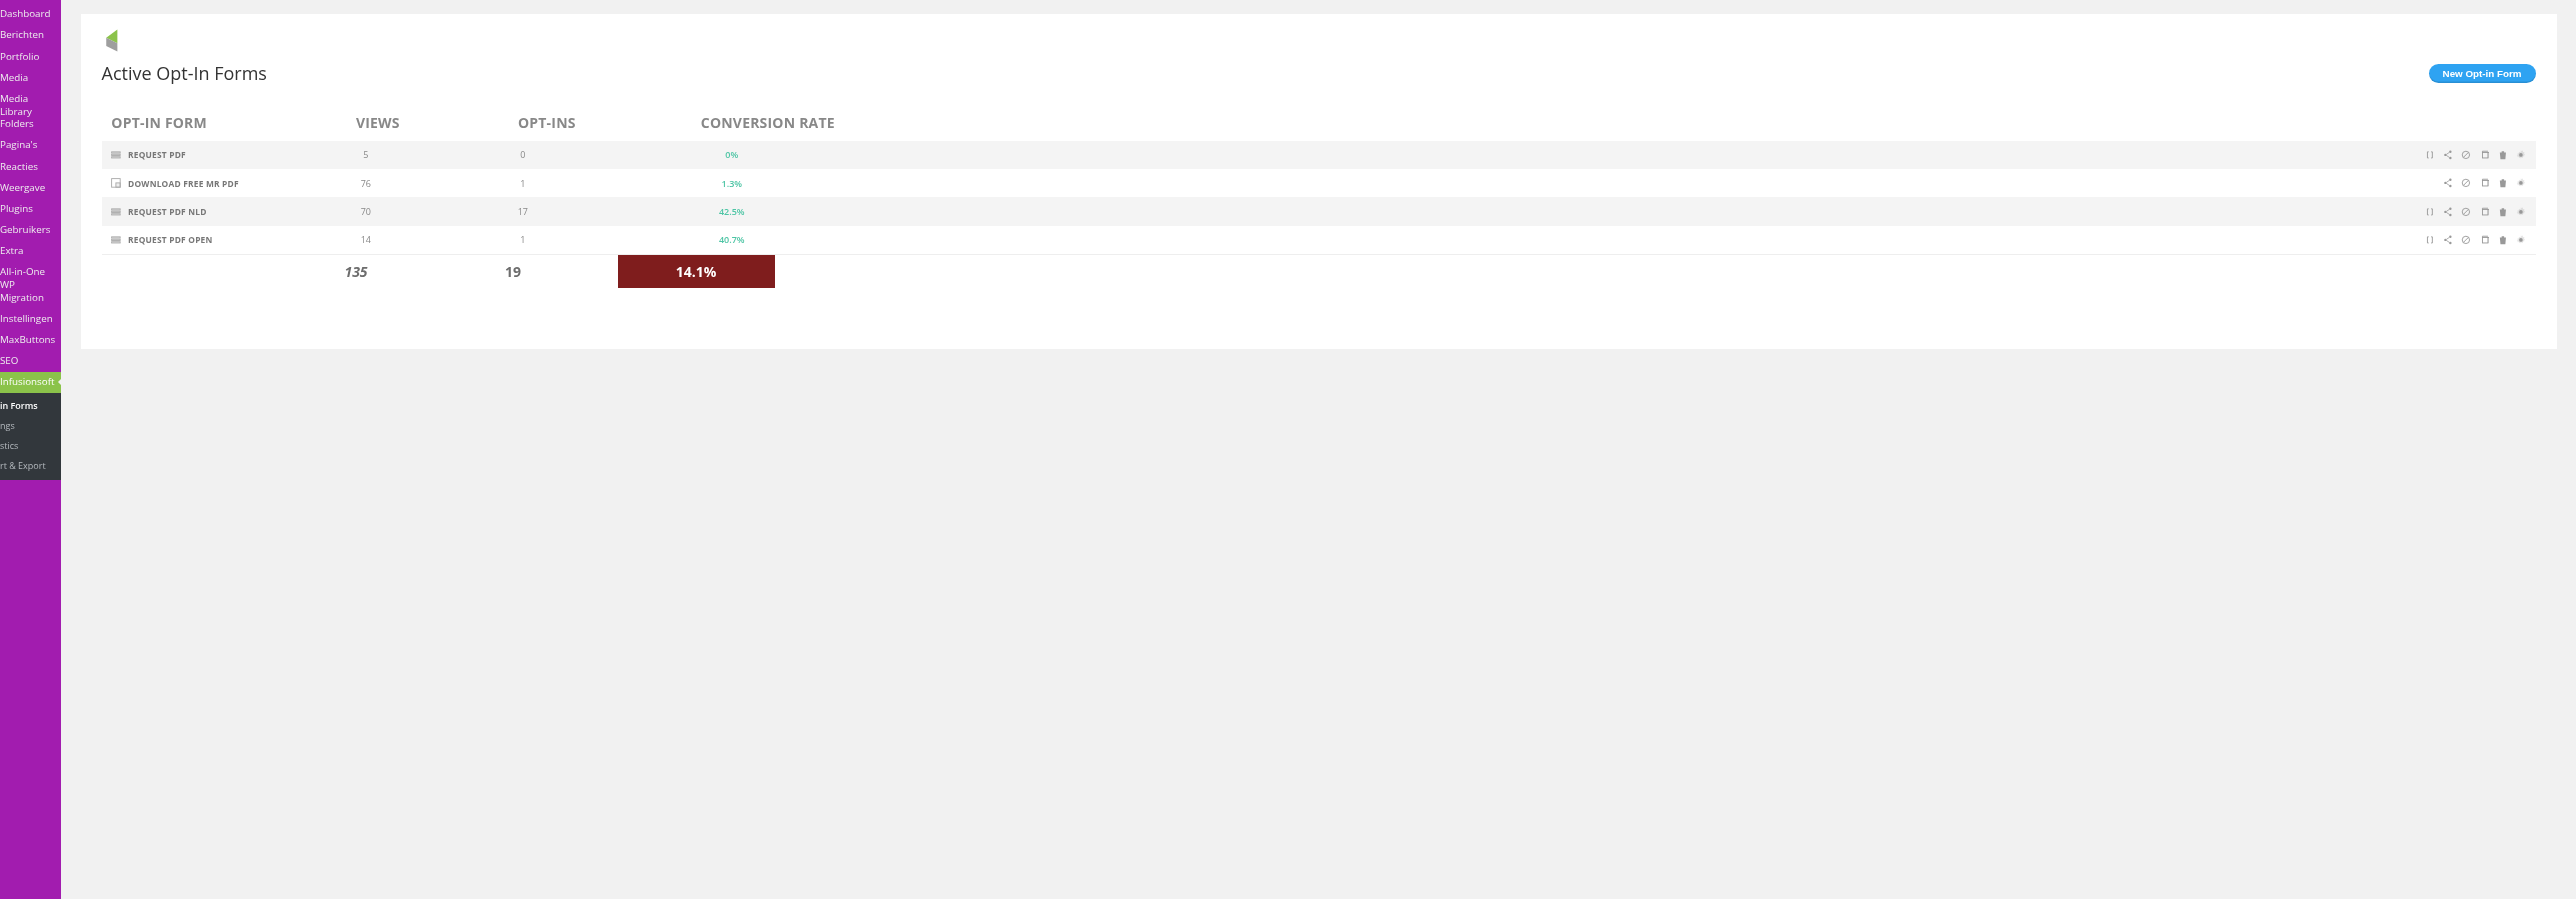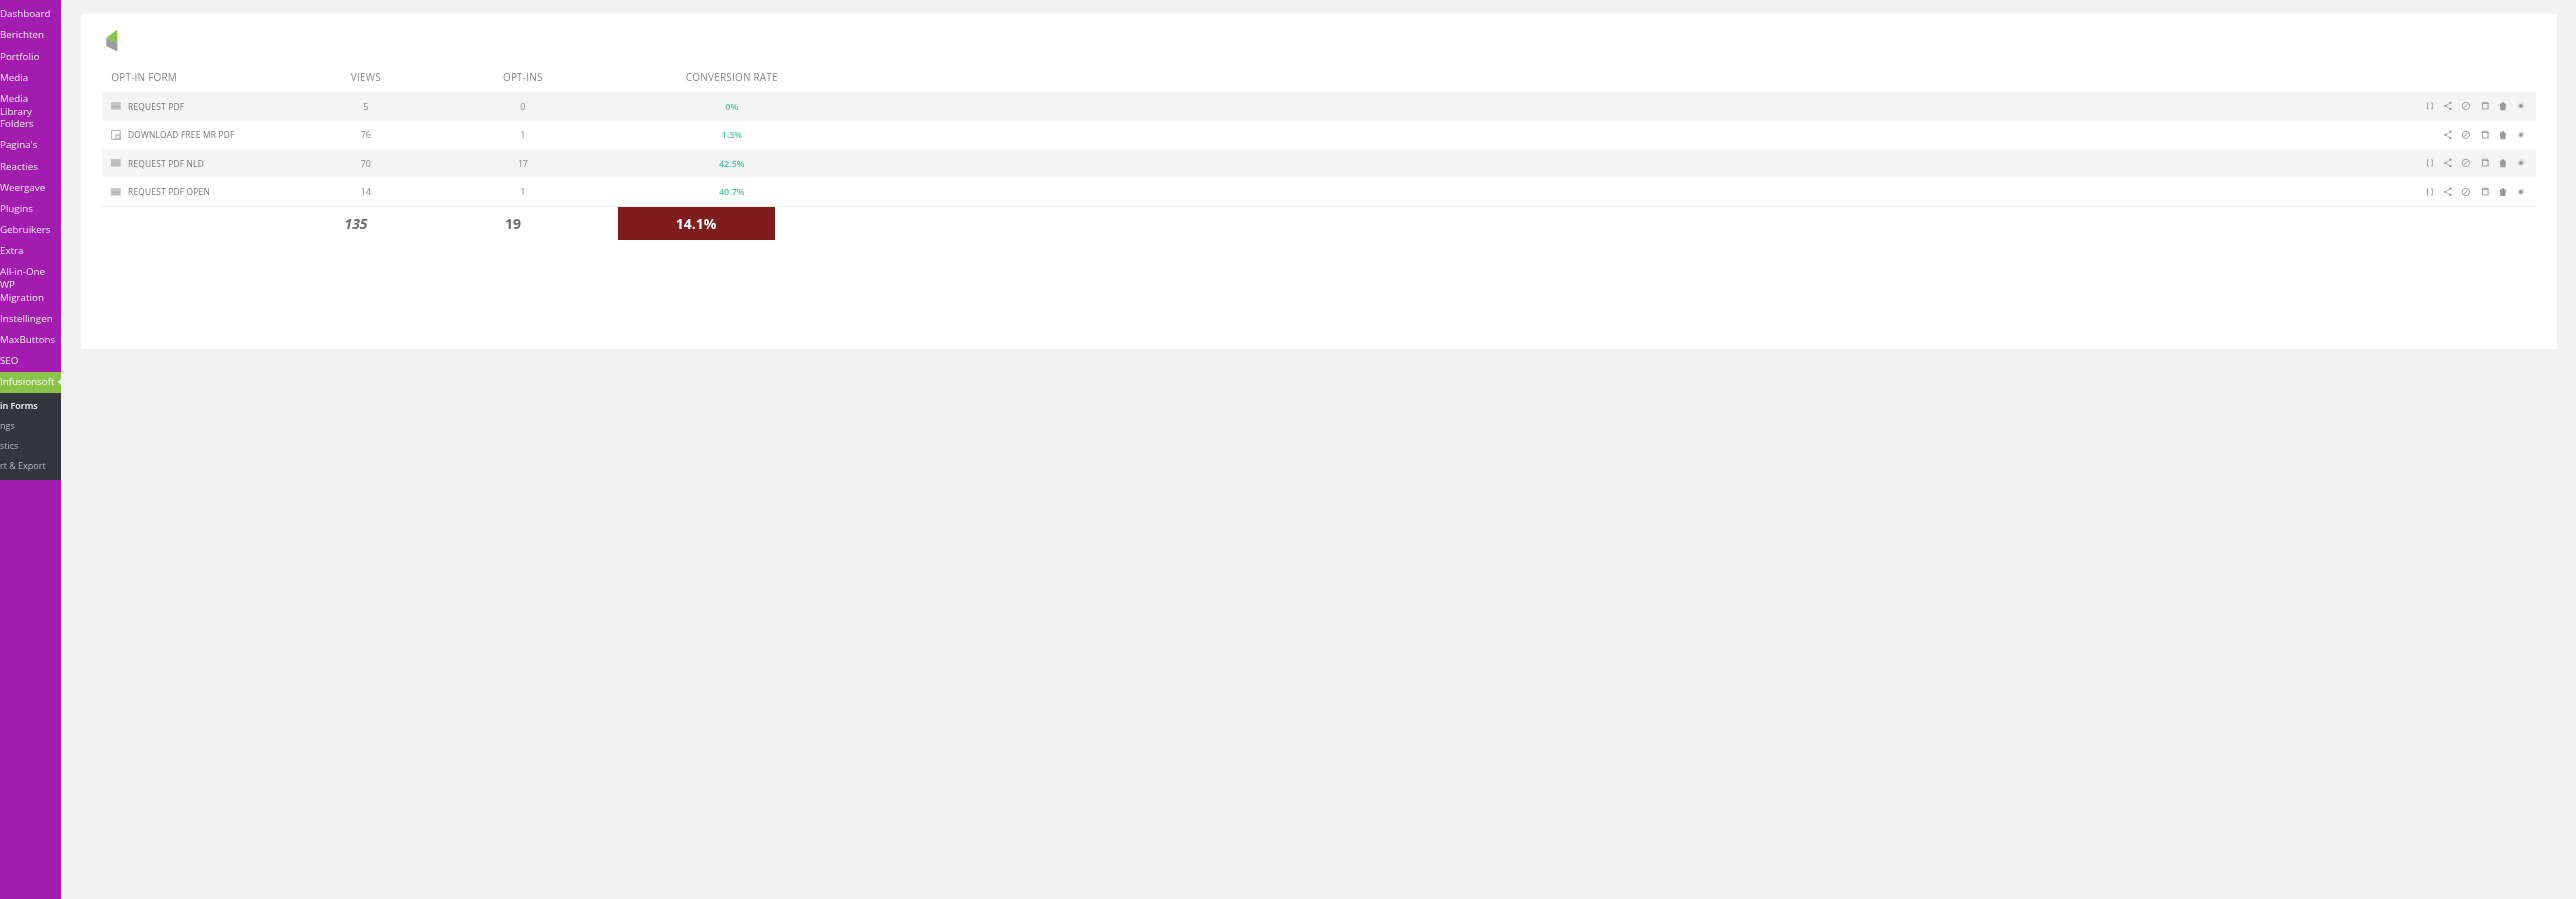--- a/index.html
+++ b/index.html
@@ -92,37 +92,38 @@
     font-weight: 600;
     cursor: pointer;
     box-shadow: inset 0 -1.4px 0 rgba(0,0,0,0.12);
   }
   
   .tbl { width: 100%; }
   .thead {
     display: flex;
     padding: 8.4px 9.8px;
     color: #888;
-    font-size: 10px;
-    font-weight: 400;
+    font-size: 14px;
+    font-weight: 700;
     letter-spacing: 0.2px;
+    gap: 12px;
   }
   .col-form { flex: 0 0 202px; display:flex; align-items:center; gap:7px; }
   .col-views { flex: 0 0 105px; text-align: center; }
   .col-optins { flex: 0 0 209px; text-align: center; }
   .col-conv { flex: 0 0 209px; text-align: center; }
   .col-actions { flex: 1; text-align: right; }
   .row {
     display: flex;
     align-items: center;
     padding: 7.7px 9.8px;
     font-size: 9px;
   }
   .row.stripe { background: #f4f4f4; }
-  .row .col-form { color:#777; font-weight:400; letter-spacing:0.2px; font-size:8.4px; }
+  .row .col-form { color:#777; font-weight:700; letter-spacing:0.2px; font-size:8.4px; }
   .row .col-views, .row .col-optins { color:#888; }
   .row .col-conv { color:#4ec5a5; font-weight:600; }
   .type-icon { width:9.8px; height:9.8px; color:#aaa; flex-shrink:0; }
   .actions {
     display: flex;
     gap: 8.4px;
     justify-content: flex-end;
     align-items: center;
   }
   .action-icon {
@@ -185,20 +186,24 @@
   <div class="main">
     <div class="panel">
       <div class="logo-row">
         <div class="logo-box">
           <svg viewBox="0 0 30 36">
             <polygon points="6,14 22,2 22,22" fill="#8bc34a"></polygon>
             <polygon points="6,14 22,22 22,34 6,26" fill="#9e9e9e"></polygon>
           </svg>
         </div>
       </div>
+      <div class="title-row">
+        <h1 class="page-title">Active Opt-In Forms</h1>
+        <button class="new-btn">New Opt-in Form</button>
+      </div>
 
       <div class="tbl">
         <div class="thead">
           <div class="col-form">OPT-IN FORM</div>
           <div class="col-views">VIEWS</div>
           <div class="col-optins">OPT-INS</div>
           <div class="col-conv">CONVERSION RATE</div>
           <div class="col-actions"></div>
         </div>
         <div id="rows">

